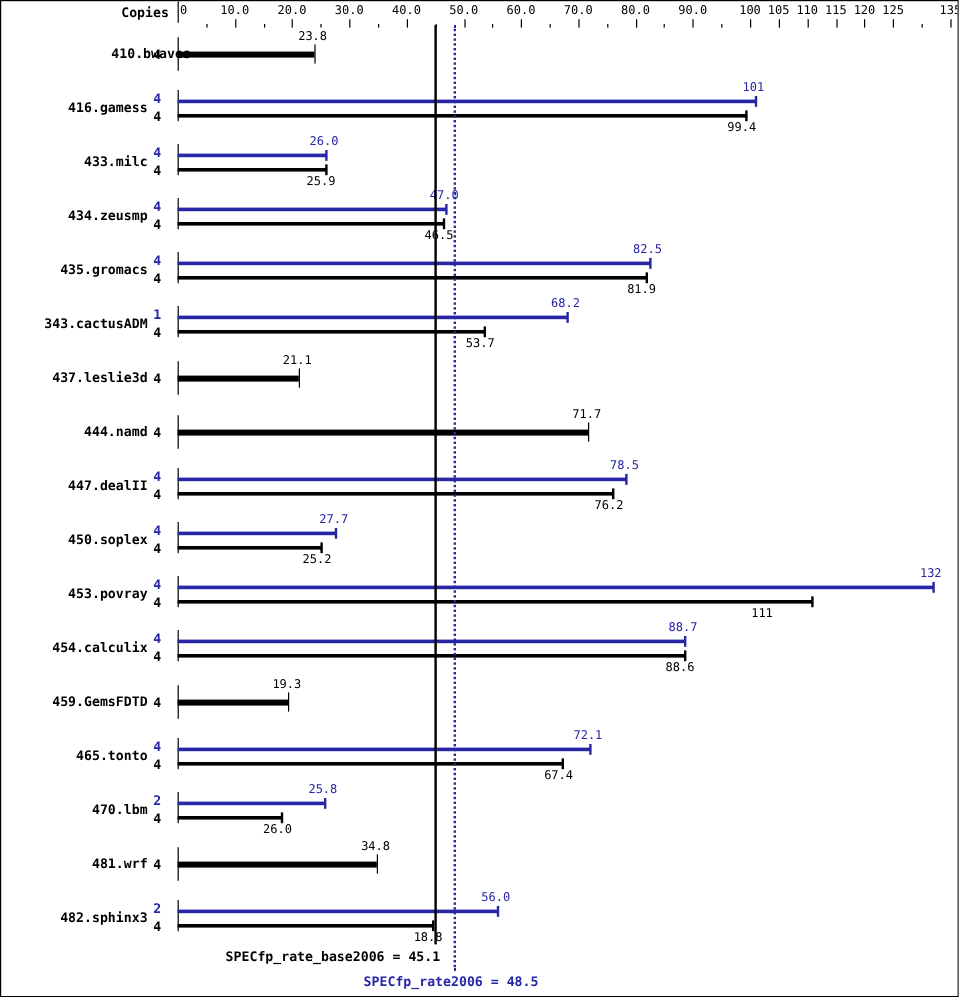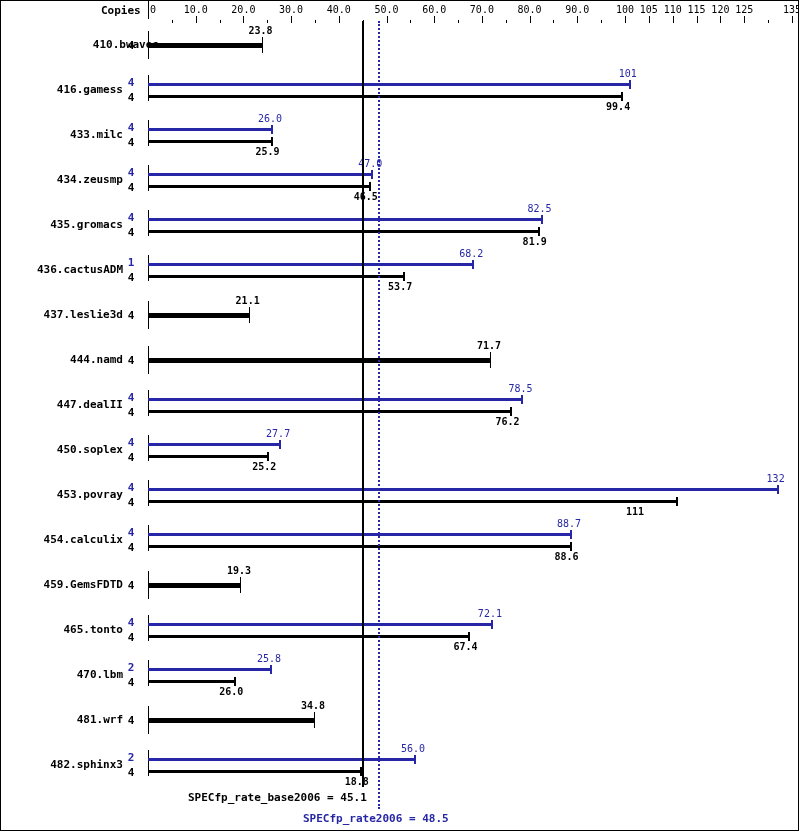--- a/index.html
+++ b/index.html
@@ -17,21 +17,21 @@
   .copies.peak { color: #2626a6; }
   .copies.base { color: #000; }
   .bar { height: 3px; }
   .bar.base { background: #000; }
   .bar.peak { background: #2626a6; }
   .bar.single { height: 5px; background: #000; }
   .cap { width: 2px; }
   .cap.base { background: #000; }
   .cap.peak { background: #2626a6; }
   .val { font-size: 10px; white-space: nowrap; transform: translateX(-50%); }
-  .val.base { color: #000; font-weight: bold; }
+  .val.base { color: #000; }
   .val.peak { color: #2626a6; }
   .row-axis { width: 1px; background: #000; }
   .ref-base { width: 2px; background: #000; }
   .ref-peak { width: 0; border-left: 2px dotted #2626a6; }
   .summary { font-weight: bold; font-size: 11px; white-space: nowrap; }
   .summary.base { color: #000; }
   .summary.peak { color: #2626a6; }
 </style>
 </head>
 <body>
@@ -125,21 +125,21 @@
       <div class="abs bench-label" style="left: 0px; top: 217px;">435.gromacs</div>
       <div class="abs row-axis" style="left: 147px; top: 209px; height: 26px;"></div>
       <div class="abs copies peak" style="left: 124px; top: 210px;">4</div>
       <div class="abs copies base" style="left: 124px; top: 225px;">4</div>
       <div class="abs bar peak" style="left: 147px; top: 217px; width: 393.525px;"></div>
       <div class="abs cap peak" style="left: 539.525px; top: 214px; height: 9px;"></div>
       <div class="abs val peak" style="left: 538.525px; top: 202px;">82.5</div>
       <div class="abs bar base" style="left: 147px; top: 229px; width: 390.663px;"></div>
       <div class="abs cap base" style="left: 536.663px; top: 226px; height: 9px;"></div>
       <div class="abs val base" style="left: 533.663px; top: 235px;">81.9</div>
-      <div class="abs bench-label" style="left: 0px; top: 262px;">436.cactusADM</div>
+      <div class="abs bench-label" style="left: 0px; top: 262px;">343.cactusADM</div>
       <div class="abs row-axis" style="left: 147px; top: 254px; height: 26px;"></div>
       <div class="abs copies peak" style="left: 124px; top: 255px;">1</div>
       <div class="abs copies base" style="left: 124px; top: 270px;">4</div>
       <div class="abs bar peak" style="left: 147px; top: 262px; width: 325.314px;"></div>
       <div class="abs cap peak" style="left: 471.314px; top: 259px; height: 9px;"></div>
       <div class="abs val peak" style="left: 470.314px; top: 247px;">68.2</div>
       <div class="abs bar base" style="left: 147px; top: 274px; width: 256.149px;"></div>
       <div class="abs cap base" style="left: 402.149px; top: 271px; height: 9px;"></div>
       <div class="abs val base" style="left: 399.149px; top: 280px;">53.7</div>
       <div class="abs bench-label" style="left: 0px; top: 307px;">437.leslie3d</div>

